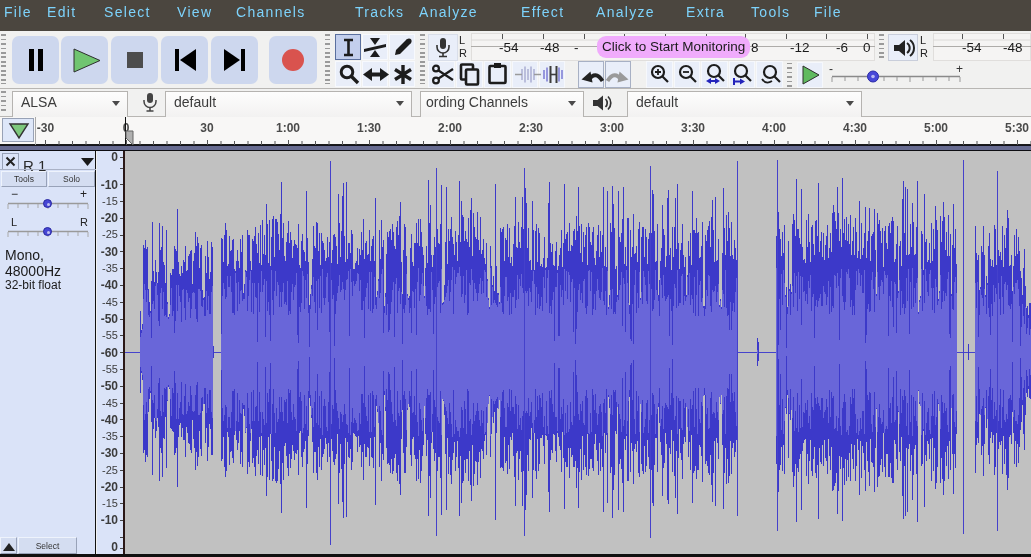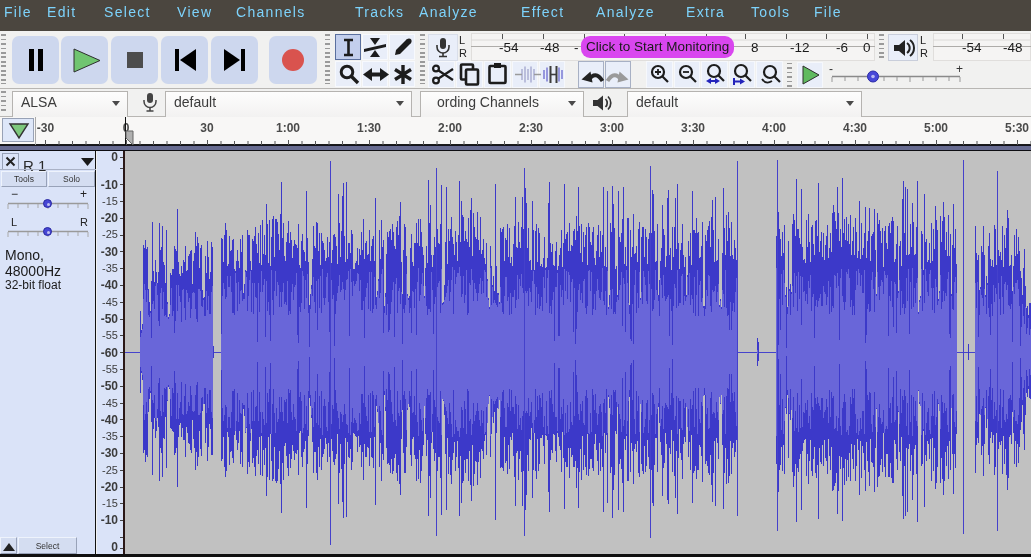--- a/index.html
+++ b/index.html
@@ -119,21 +119,21 @@
     <g stroke="#555" stroke-width="1">
       <path d="M31.5 1V6M72.5 1V6M113.5 1V6M153.5 1V6M194.5 1V6M235.5 1V6M274.5 1V6M315.5 1V6M355.5 1V6M396.5 1V6"></path>
       <path d="M0 7 H404" stroke="#dcdad8"></path>
       <path d="M0 13.5 H404" stroke="#aeaca9"></path>
     </g>
   </svg>
   <div class="abs" style="left:471px;top:9px;width:404px;font-size:13.5px;color:#1a1a1a">
     <span style="position:absolute;left:28px">-54</span>
       <span style="position:absolute;left:69px">-48</span>
     <span style="position:absolute;left:103px">-</span>
-      <span style="position:absolute;left:110px;top:-4px;background:#d946ef;border-radius:9px;padding:3px 5px 4px">Click to Start Monitoring</span>
+      <span style="position:absolute;left:126px;top:-4px;background:#f0abfc;border-radius:9px;padding:3px 5px 4px">Click to Start Monitoring</span>
       <span style="position:absolute;left:280px">8</span>
     <span style="position:absolute;left:319px">-12</span>
       <span style="position:absolute;left:365px">-6</span>
       <span style="position:absolute;left:392px">0</span>
   </div>
 
   <div class="grip" style="left:879px;top:3px;height:26px"></div>
   <div class="abs" style="left:888px;top:3px;width:30px;height:27px;background:#e9eef9;border:1px solid #c9cedb"></div>
   <svg class="abs" style="left:893px;top:7px" width="22" height="20" viewBox="0 0 22 20">
     <path d="M1 7 H6 L12 2 V18 L6 13 H1 Z" fill="#222"></path>
@@ -260,21 +260,21 @@
 
 <div id="devbar" class="abs">
   <div class="grip" style="left:1px;top:2px;height:23px"></div>
   <div class="combo" style="left:12px;top:2px;width:116px">ALSA<span class="arr"></span></div>
   <svg class="abs" style="left:141px;top:4px" width="18" height="20" viewBox="0 0 18 20">
     <rect x="6" y="0" width="6" height="10" rx="3" fill="#444"></rect>
     <path d="M3 7 v1.5 a6 6 0 0 0 12 0 V7" fill="none" stroke="#444" stroke-width="1.5"></path>
     <path d="M9 15 V17.5 M5.5 18 H12.5" stroke="#444" stroke-width="1.5" fill="none"></path>
   </svg>
   <div class="combo" style="left:165px;top:2px;width:247px">default<span class="arr"></span></div>
-  <div class="combo" style="left:420px;top:2px;width:164px;padding-left:16px">ording Channels<span class="arr"></span></div>
+  <div class="combo" style="left:420px;top:2px;width:164px;padding-left:5px">ording Channels<span class="arr"></span></div>
   <svg class="abs" style="left:592px;top:5px" width="20" height="18" viewBox="0 0 20 18">
     <path d="M1 6 H5.5 L11 1.5 V16.5 L5.5 12 H1 Z" fill="#333"></path>
     <path d="M13.5 5 a5.5 5.5 0 0 1 0 8 M16 2.5 a9 9 0 0 1 0 13" stroke="#333" stroke-width="1.7" fill="none"></path>
   </svg>
   <div class="combo" style="left:627px;top:2px;width:235px">default<span class="arr"></span></div>
 </div>
 
 <div id="timeline" class="abs">
   <div class="abs" style="left:2px;top:1px;width:32px;height:24px;background:#dee7f9;border:1px solid #98a2b6"></div>
   <svg class="abs" style="left:8px;top:5px" width="22" height="18" viewBox="0 0 22 18">

